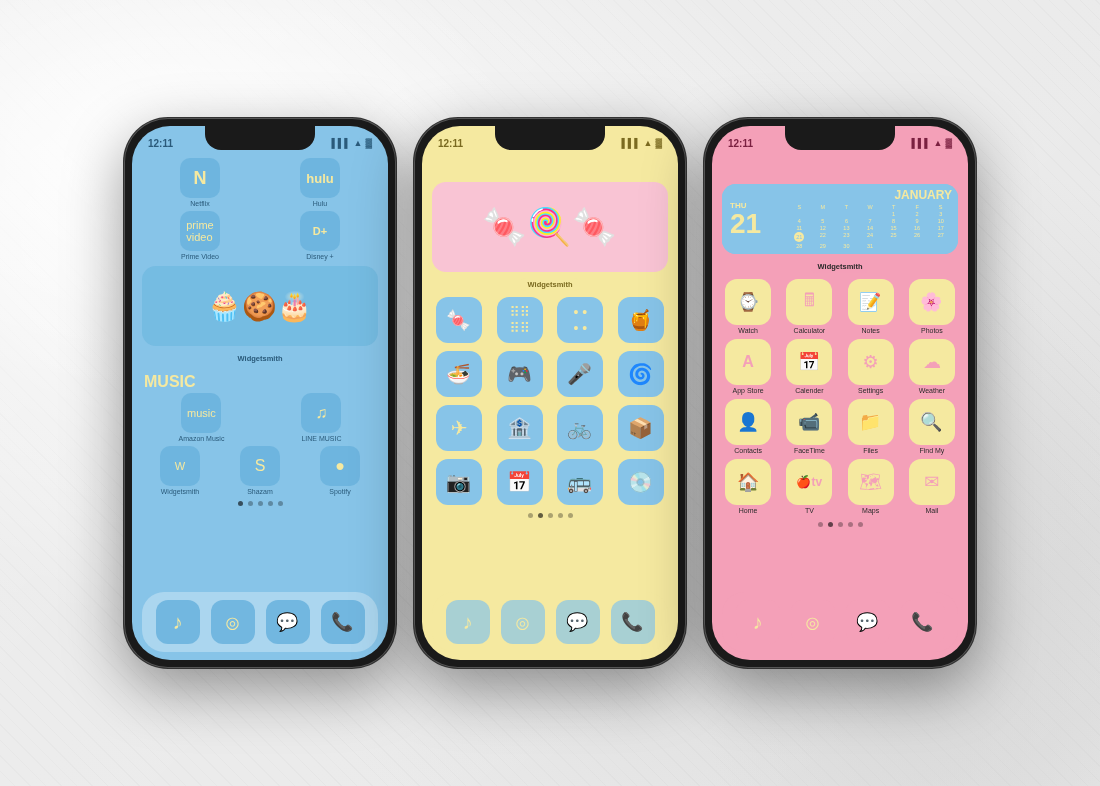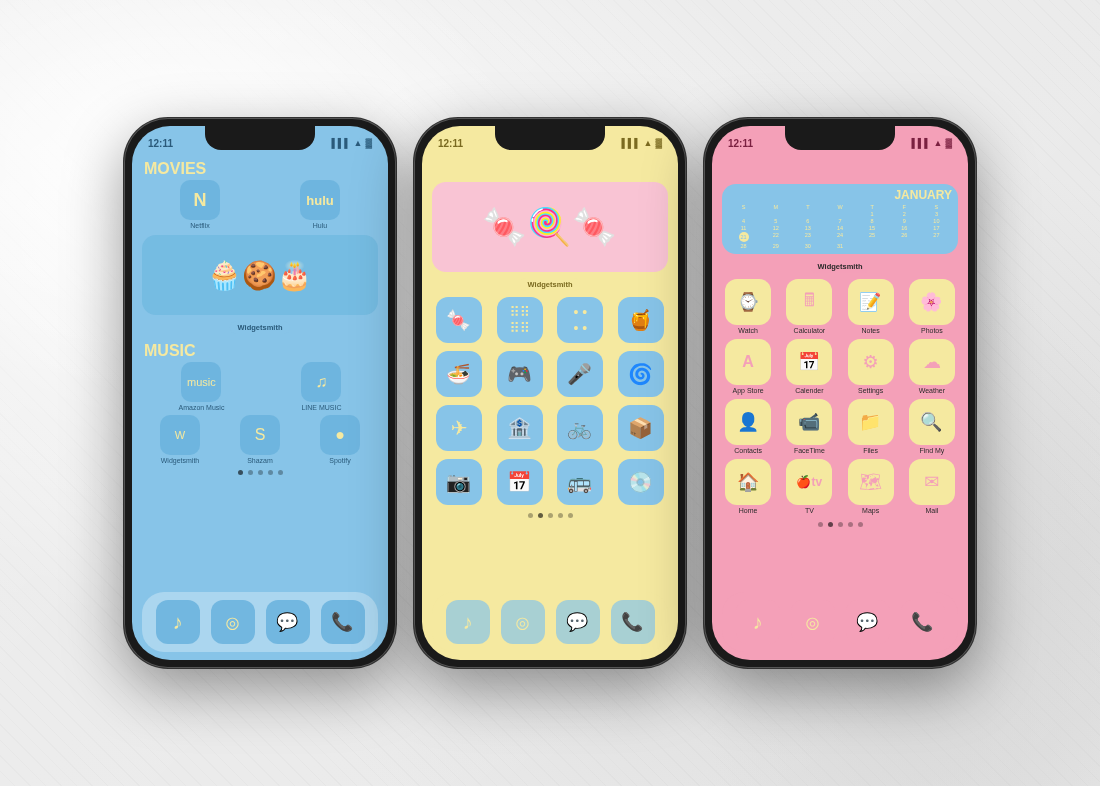--- a/index.html
+++ b/index.html
@@ -364,29 +364,38 @@
       <div class="status-bar">
         <span class="status-time">12:11</span>
         <div class="status-icons">
           <span>▌▌▌</span>
           <span>▲</span>
           <span>▓</span>
         </div>
       </div>
 
       <div style="margin-top:2px;">
-        <div class="section-title">MOVIES</div>
         <div class="inline-apps">
           <div class="inline-app">
             <div class="inline-icon" style="background:rgba(100,175,220,0.7);color:#f5e9a0;font-weight:900;font-size:18px;">N</div>
             <span class="inline-label">Netflix</span>
           </div>
           <div class="inline-app">
             <div class="inline-icon" style="background:rgba(100,175,220,0.7);color:#f5e9a0;font-size:13px;font-weight:700;">hulu</div>
             <span class="inline-label">Hulu</span>
+          </div>
+        </div>
+        <div class="inline-apps">
+          <div class="inline-app">
+            <div class="inline-icon" style="background:rgba(100,175,220,0.7);color:#f5e9a0;font-size:11px;">prime<br>video</div>
+            <span class="inline-label">Prime Video</span>
+          </div>
+          <div class="inline-app">
+            <div class="inline-icon" style="background:rgba(100,175,220,0.7);color:#f5e9a0;font-size:11px;font-weight:700;">D+</div>
+            <span class="inline-label">Disney +</span>
           </div>
         </div>
       </div>
 
       <div class="widget-big" style="font-size:28px;">🧁🍪🎂</div>
       <span class="widgetsmith-label">Widgetsmith</span>
 
       <div style="margin-top:2px;">
         <div class="section-title">MUSIC</div>
         <div class="inline-apps">
@@ -551,20 +560,24 @@
       <div class="status-bar">
         <span class="status-time">12:11</span>
         <div class="status-icons">
           <span>▌▌▌</span>
           <span>▲</span>
           <span>▓</span>
         </div>
       </div>
 
       <div class="calendar-widget">
+        <div class="cal-left">
+          <div class="cal-day">THU</div>
+          <div class="cal-num">21</div>
+        </div>
         <div class="cal-right">
           <div class="cal-month">JANUARY</div>
           <div class="cal-grid">
             <div class="cal-cell">S</div>
             <div class="cal-cell">M</div>
             <div class="cal-cell">T</div>
             <div class="cal-cell">W</div>
             <div class="cal-cell">T</div>
             <div class="cal-cell">F</div>
             <div class="cal-cell">S</div>

